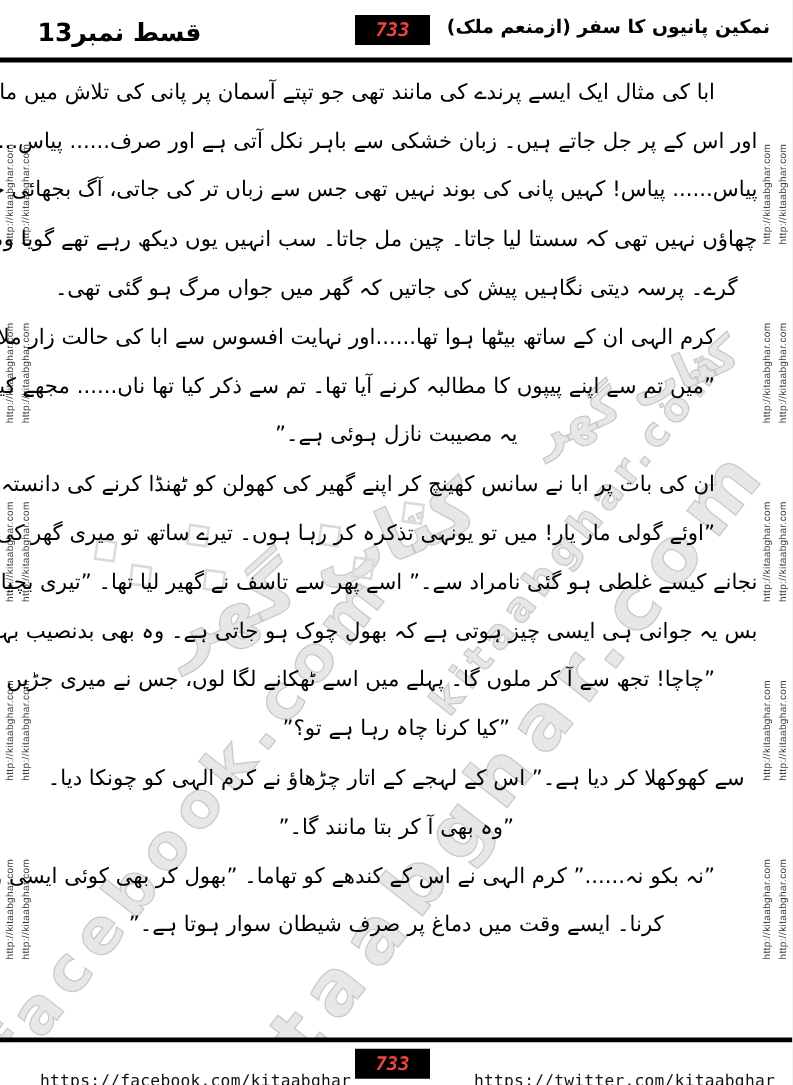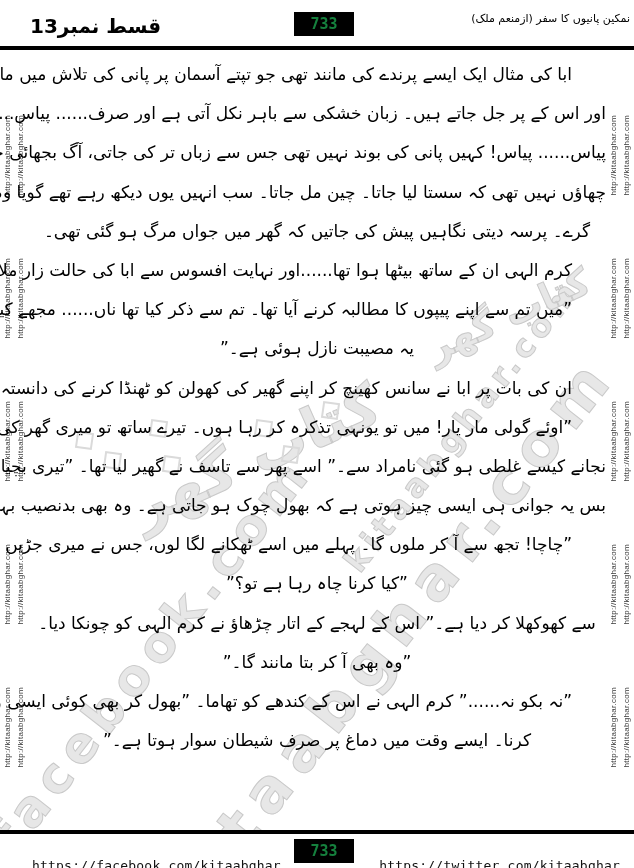--- a/index.html
+++ b/index.html
@@ -9,27 +9,27 @@
     font-family:"DejaVu Sans", sans-serif; color:#000;
   }
 
   
   .page-header { position:absolute; top:0; left:0; right:0; height:46px; z-index:3; background:#fff; }
   .episode {
     position:absolute; left:30px; top:14px; font-size:20px; font-weight:bold;
     direction:rtl; white-space:nowrap;
   }
   .hdr-title {
-    position:absolute; right:4px; top:12px; font-size:11px; font-weight:normal;
+    position:absolute; right:18px; top:12px; font-size:15px; font-weight:bold;
     direction:rtl; white-space:nowrap;
   }
   .badge {
-    position:absolute; left:294px; width:60px; height:24px;
-    background:#000; color:#15803d; text-align:center; line-height:24px;
-    font-family:"DejaVu Sans Mono", monospace; font-weight:bold; font-size:15px;
+    position:absolute; left:284px; width:60px; height:24px;
+    background:#000; color:#ef4444; text-align:center; line-height:24px;
+    font-family:"DejaVu Sans Mono", monospace; font-weight:bold; font-size:15px;font-style:italic;
   }
   .badge.hdr { top:12px; }
   .rule { position:absolute; left:0; right:0; height:4px; background:#000; z-index:3; }
   .rule.top { top:46px; }
   .rule.bottom { top:830px; }
 
   
   .story {
     position:absolute; top:55px; left:28px; width:578px; z-index:2;
     direction:rtl;

